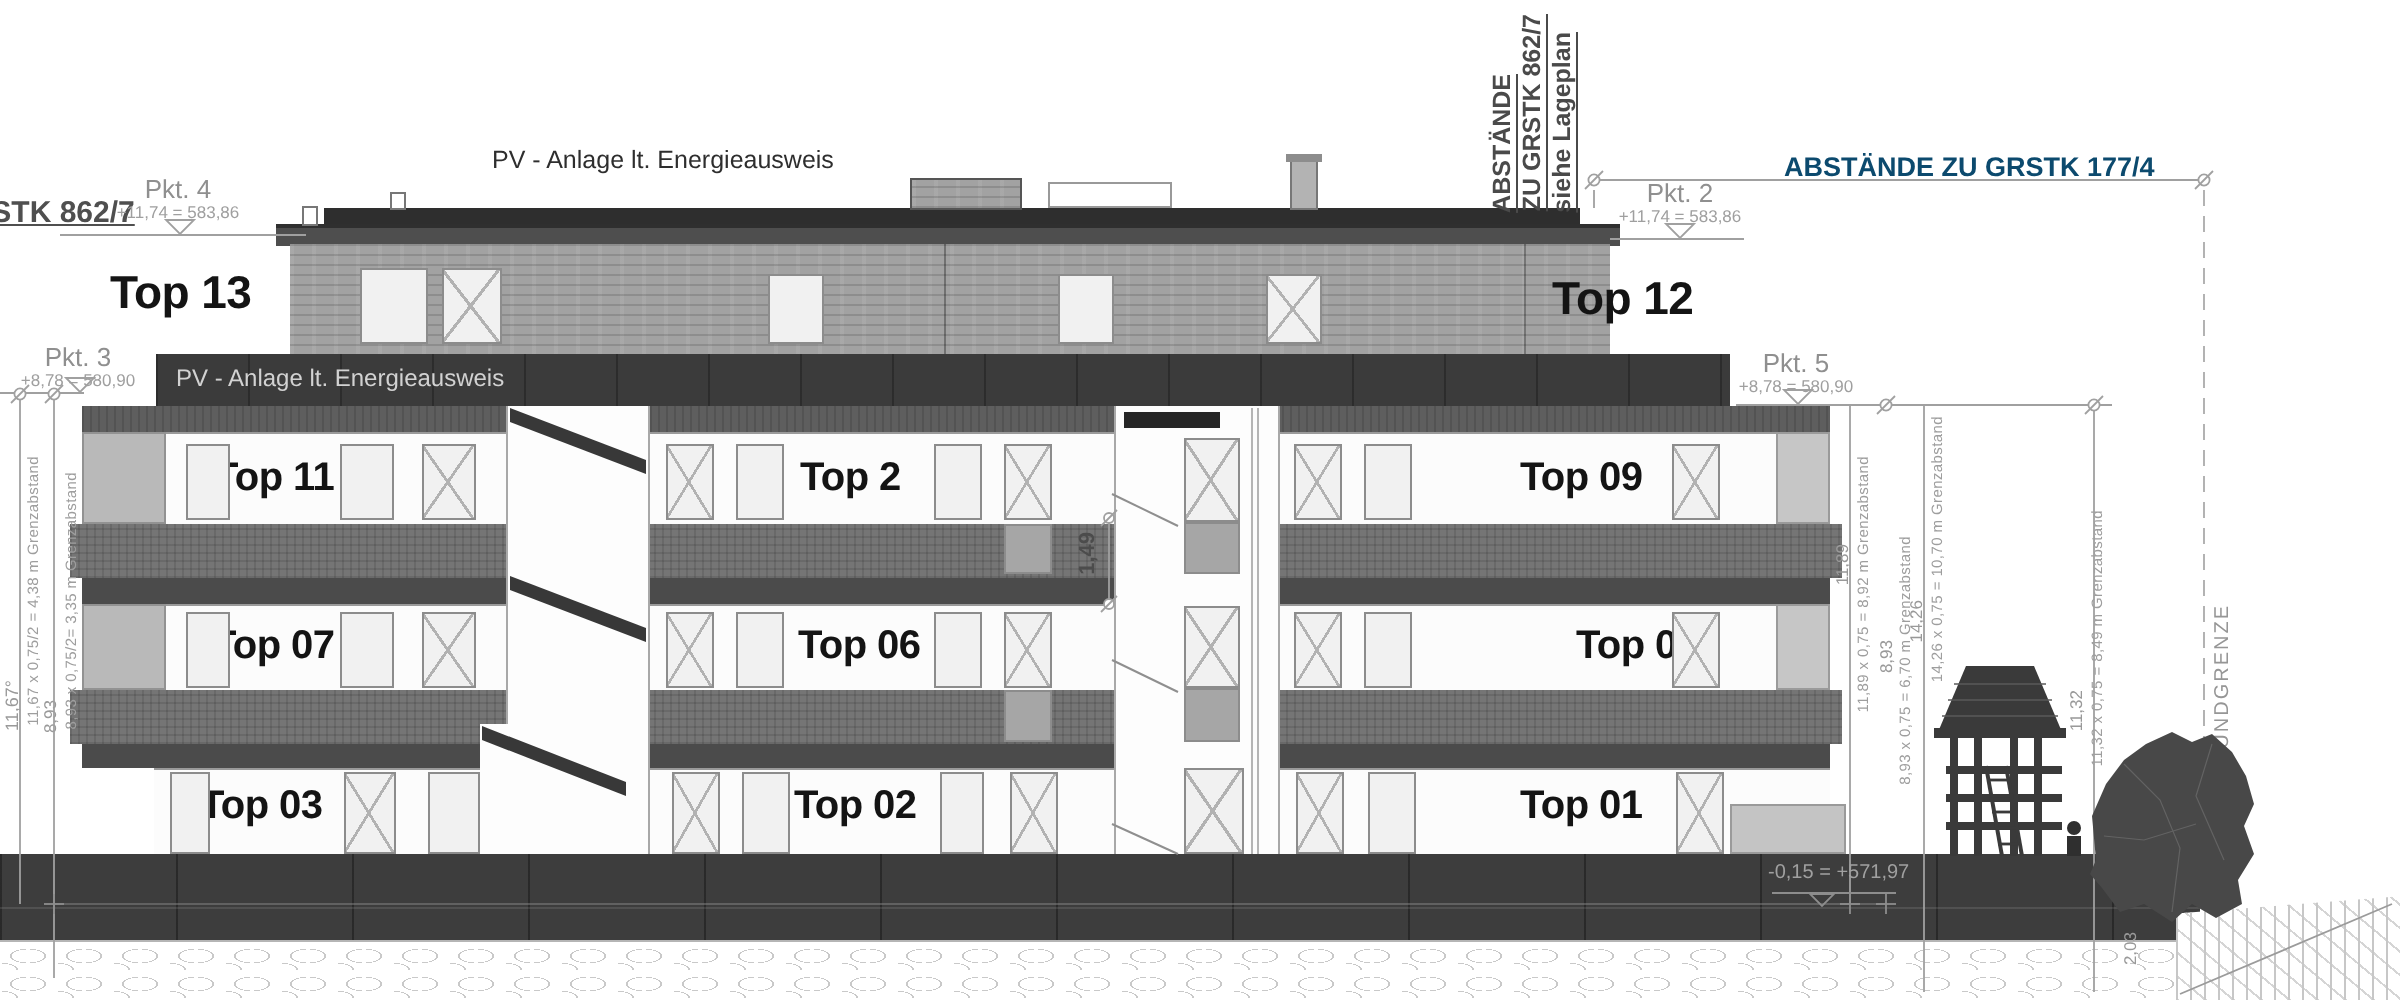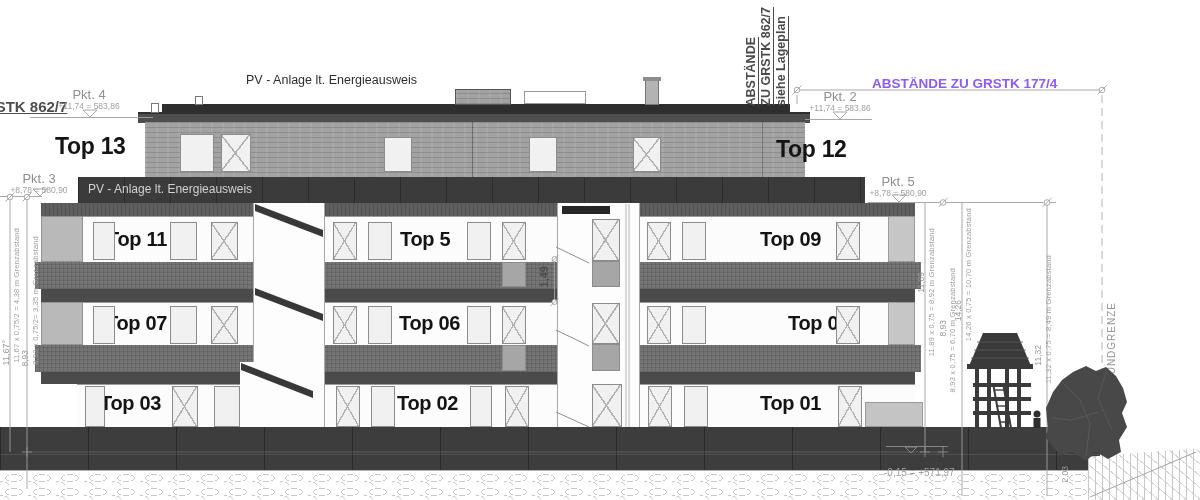--- a/index.html
+++ b/index.html
@@ -44,29 +44,29 @@
   .toplabel.big{font-size:23px;}
   .titlebox{position:absolute;left:417px;top:15px;border:1px solid #b0b0b0;background:#fff;
             padding:3px 12px 5px;font-size:26px;color:#101010;letter-spacing:.5px;}
   .pvnote{position:absolute;font-size:12.5px;color:#2e2e2e;white-space:nowrap;}
   .bandnote{position:absolute;left:10px;top:5px;font-size:12px;color:#d2d2d2;white-space:nowrap;}
   .pkt{position:absolute;width:80px;text-align:center;color:#8f8f8f;line-height:1.05;}
   .pkt .nm{font-weight:400;font-size:13px;}
   .pkt .vl{font-size:8.5px;color:#9f9f9f;}
   .gstk{position:absolute;left:-16px;top:98px;font-weight:700;font-size:15px;color:#4f4f4f;
         text-decoration:underline;white-space:nowrap;}
-  .abst-right{position:absolute;left:872px;top:76px;font-weight:700;font-size:13.5px;color:#8b5cf6;white-space:nowrap;}
+  .abst-right{position:absolute;left:892px;top:76px;font-weight:700;font-size:13.5px;color:#0c4a6e;white-space:nowrap;}
   .rotblock{position:absolute;left:744px;top:2px;height:104px;display:flex;align-items:flex-end;gap:1px;}
   .rotblock span{writing-mode:vertical-rl;transform:rotate(180deg);font-weight:700;font-size:12.5px;
                  color:#4a4a4a;text-decoration:underline;white-space:nowrap;}
   .rot{position:absolute;writing-mode:vertical-rl;transform:rotate(180deg);white-space:nowrap;}
   .dimtxt{font-size:7.5px;color:#9e9e9e;letter-spacing:.2px;}
   .dimval{font-size:8.5px;color:#999;}
   .grund{font-size:10px;color:#969696;letter-spacing:1px;}
-  .groundnote{position:absolute;left:884px;top:431px;font-size:10px;color:#a0a0a0;white-space:nowrap;margin-top:36px;}
+  .groundnote{position:absolute;left:884px;top:431px;font-size:10px;color:#a0a0a0;white-space:nowrap;}
   svg{position:absolute;left:0;top:0;pointer-events:none;}
 </style>
 </head>
 <body>
 
 <div id="canvas">
 
   <div class="abs darkband" style="left:162px;top:104px;width:628px;height:9px;background:#2e2e2e"></div>
   <div class="abs" style="left:138px;top:112px;width:672px;height:11px;background:#4e4e4e;border-top:2px solid #2f2f2f"></div>
   <div class="abs brick" style="left:455px;top:89px;width:56px;height:16px;border:1px solid #555"></div>
@@ -130,21 +130,21 @@
     <div class="vl">+11,74 = 583,86</div>
   </div>
   <div class="pkt" style="left:858px;top:175px">
     <div class="nm">Pkt. 5</div>
     <div class="vl">+8,78 = 580,90</div>
   </div>
 
   <div class="toplabel big" style="left:55px;top:133px">Top 13</div>
   <div class="toplabel big" style="left:776px;top:136px">Top 12</div>
   <div class="toplabel" style="left:107px;top:228px">Top 11</div>
-  <div class="toplabel" style="left:400px;top:228px">Top 5</div>
+  <div class="toplabel" style="left:400px;top:228px">Top 2</div>
   <div class="toplabel" style="left:760px;top:228px">Top 09</div>
   <div class="toplabel" style="left:106px;top:312px">Top 07</div>
   <div class="toplabel" style="left:399px;top:312px">Top 06</div>
   <div class="toplabel" style="left:788px;top:312px">Top 05</div>
   <div class="toplabel" style="left:100px;top:392px">Top 03</div>
   <div class="toplabel" style="left:397px;top:392px">Top 02</div>
   <div class="toplabel" style="left:760px;top:392px">Top 01</div>
 
   <span class="rot dimval" style="left:1px;top:340px;font-size:9px">11,67°</span>
   <span class="rot dimtxt" style="left:12px;top:228px">11,67 x 0,75/2 = 4,38 m Grenzabstand</span>

